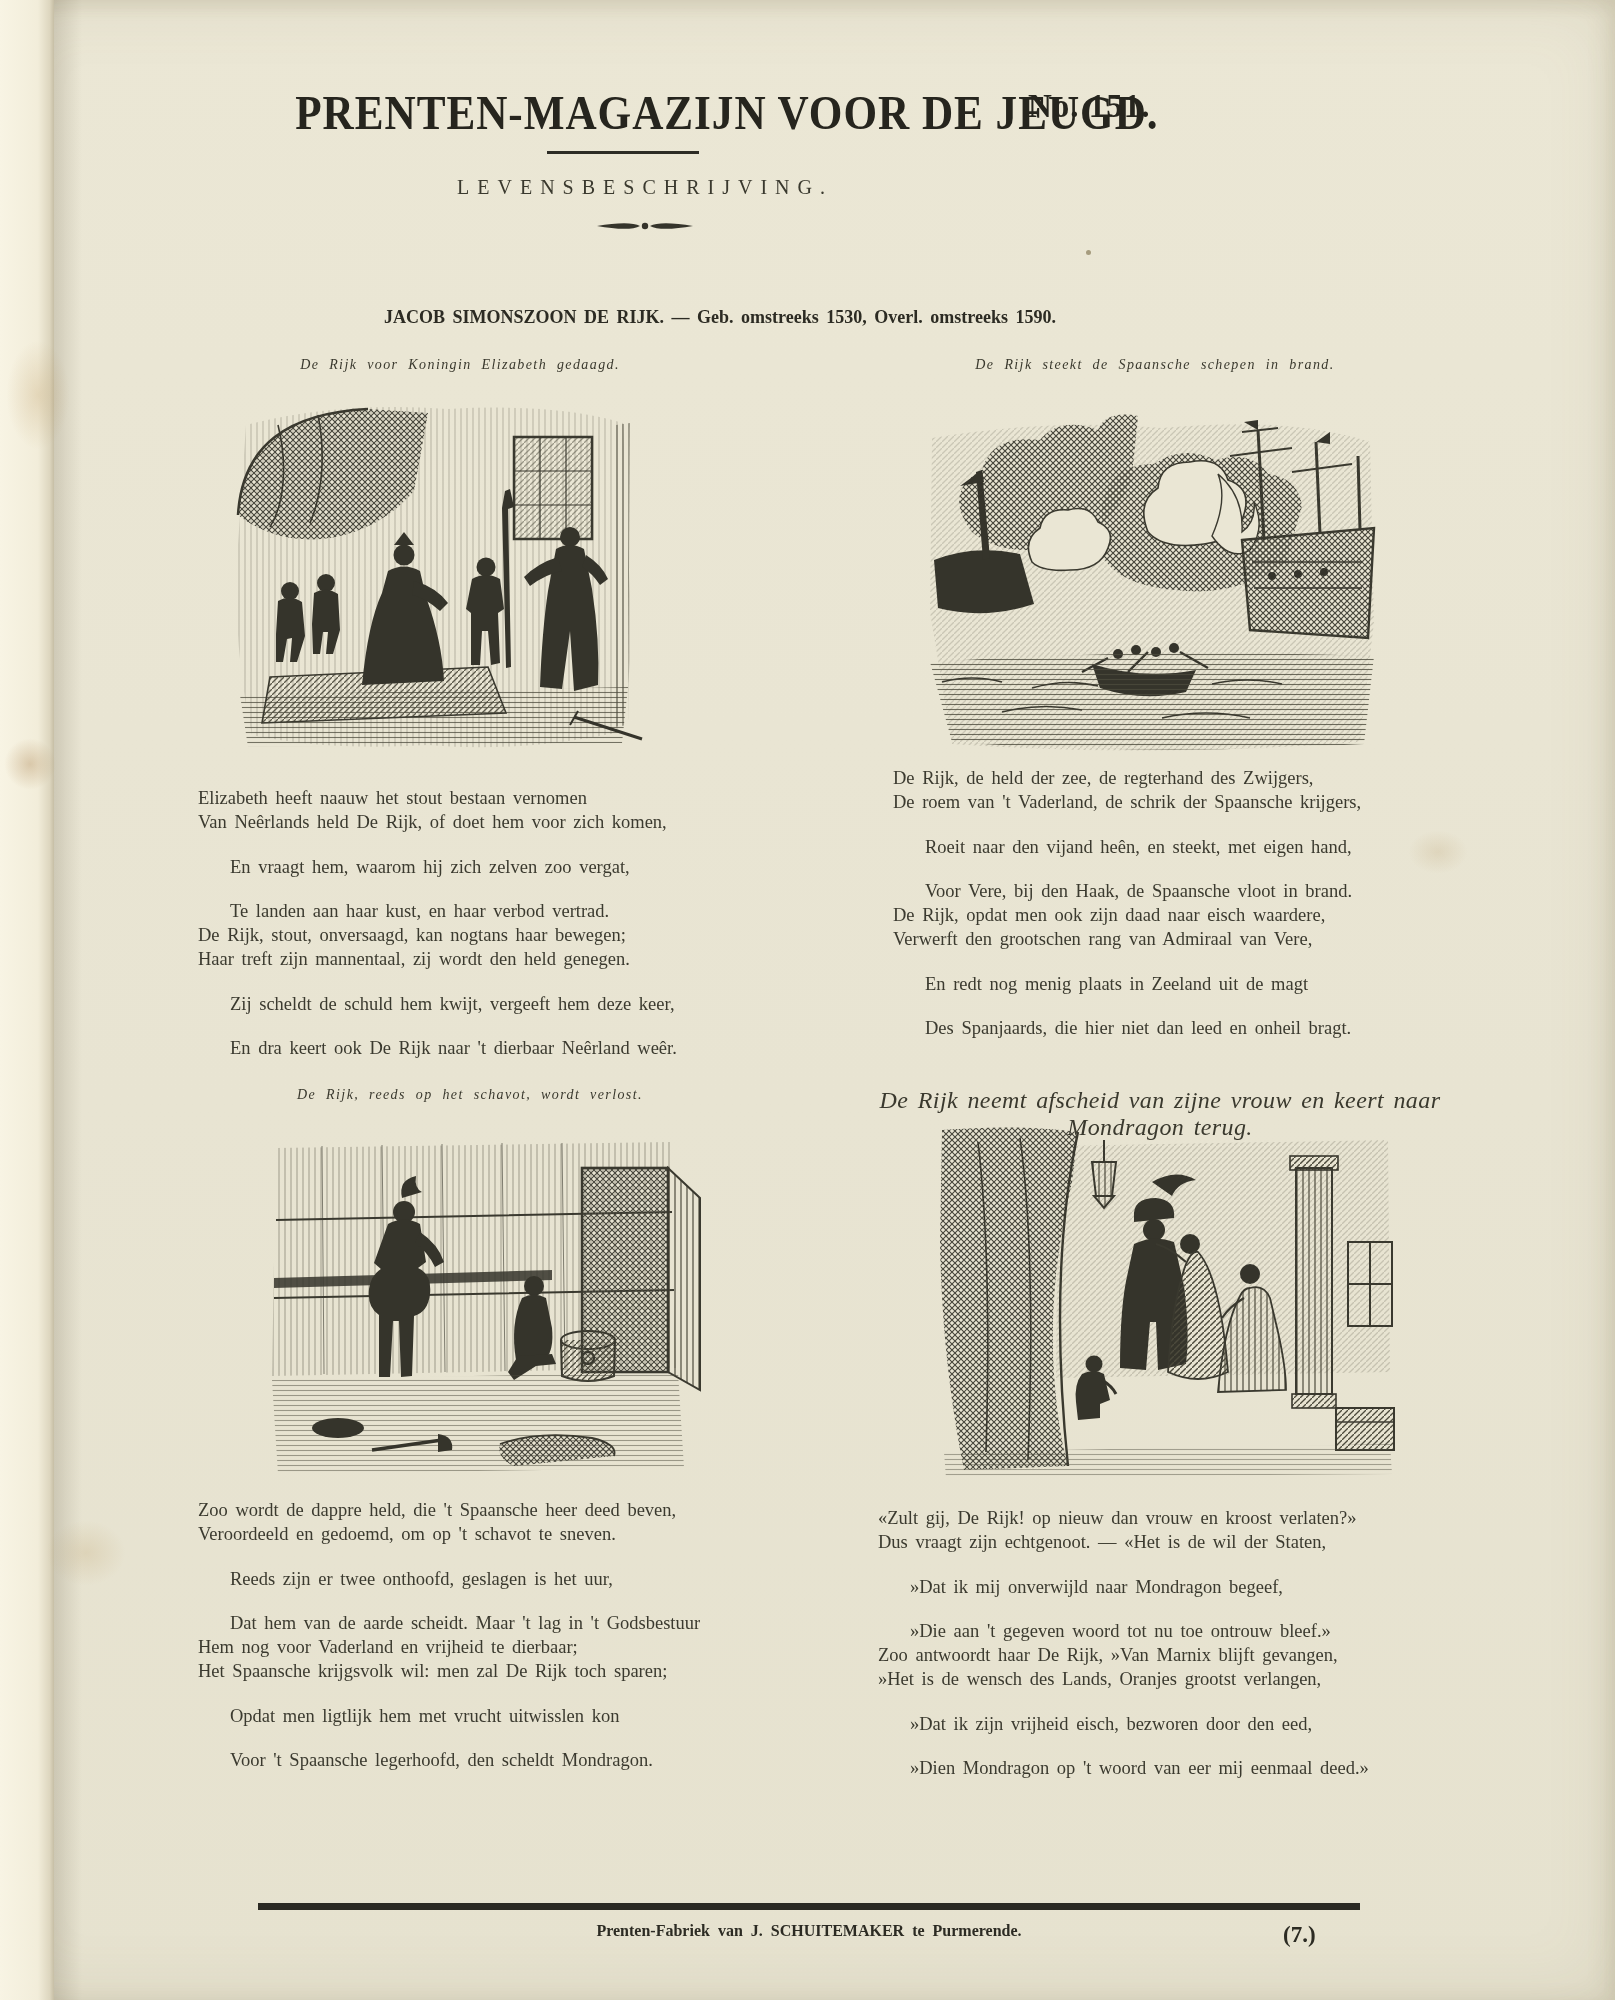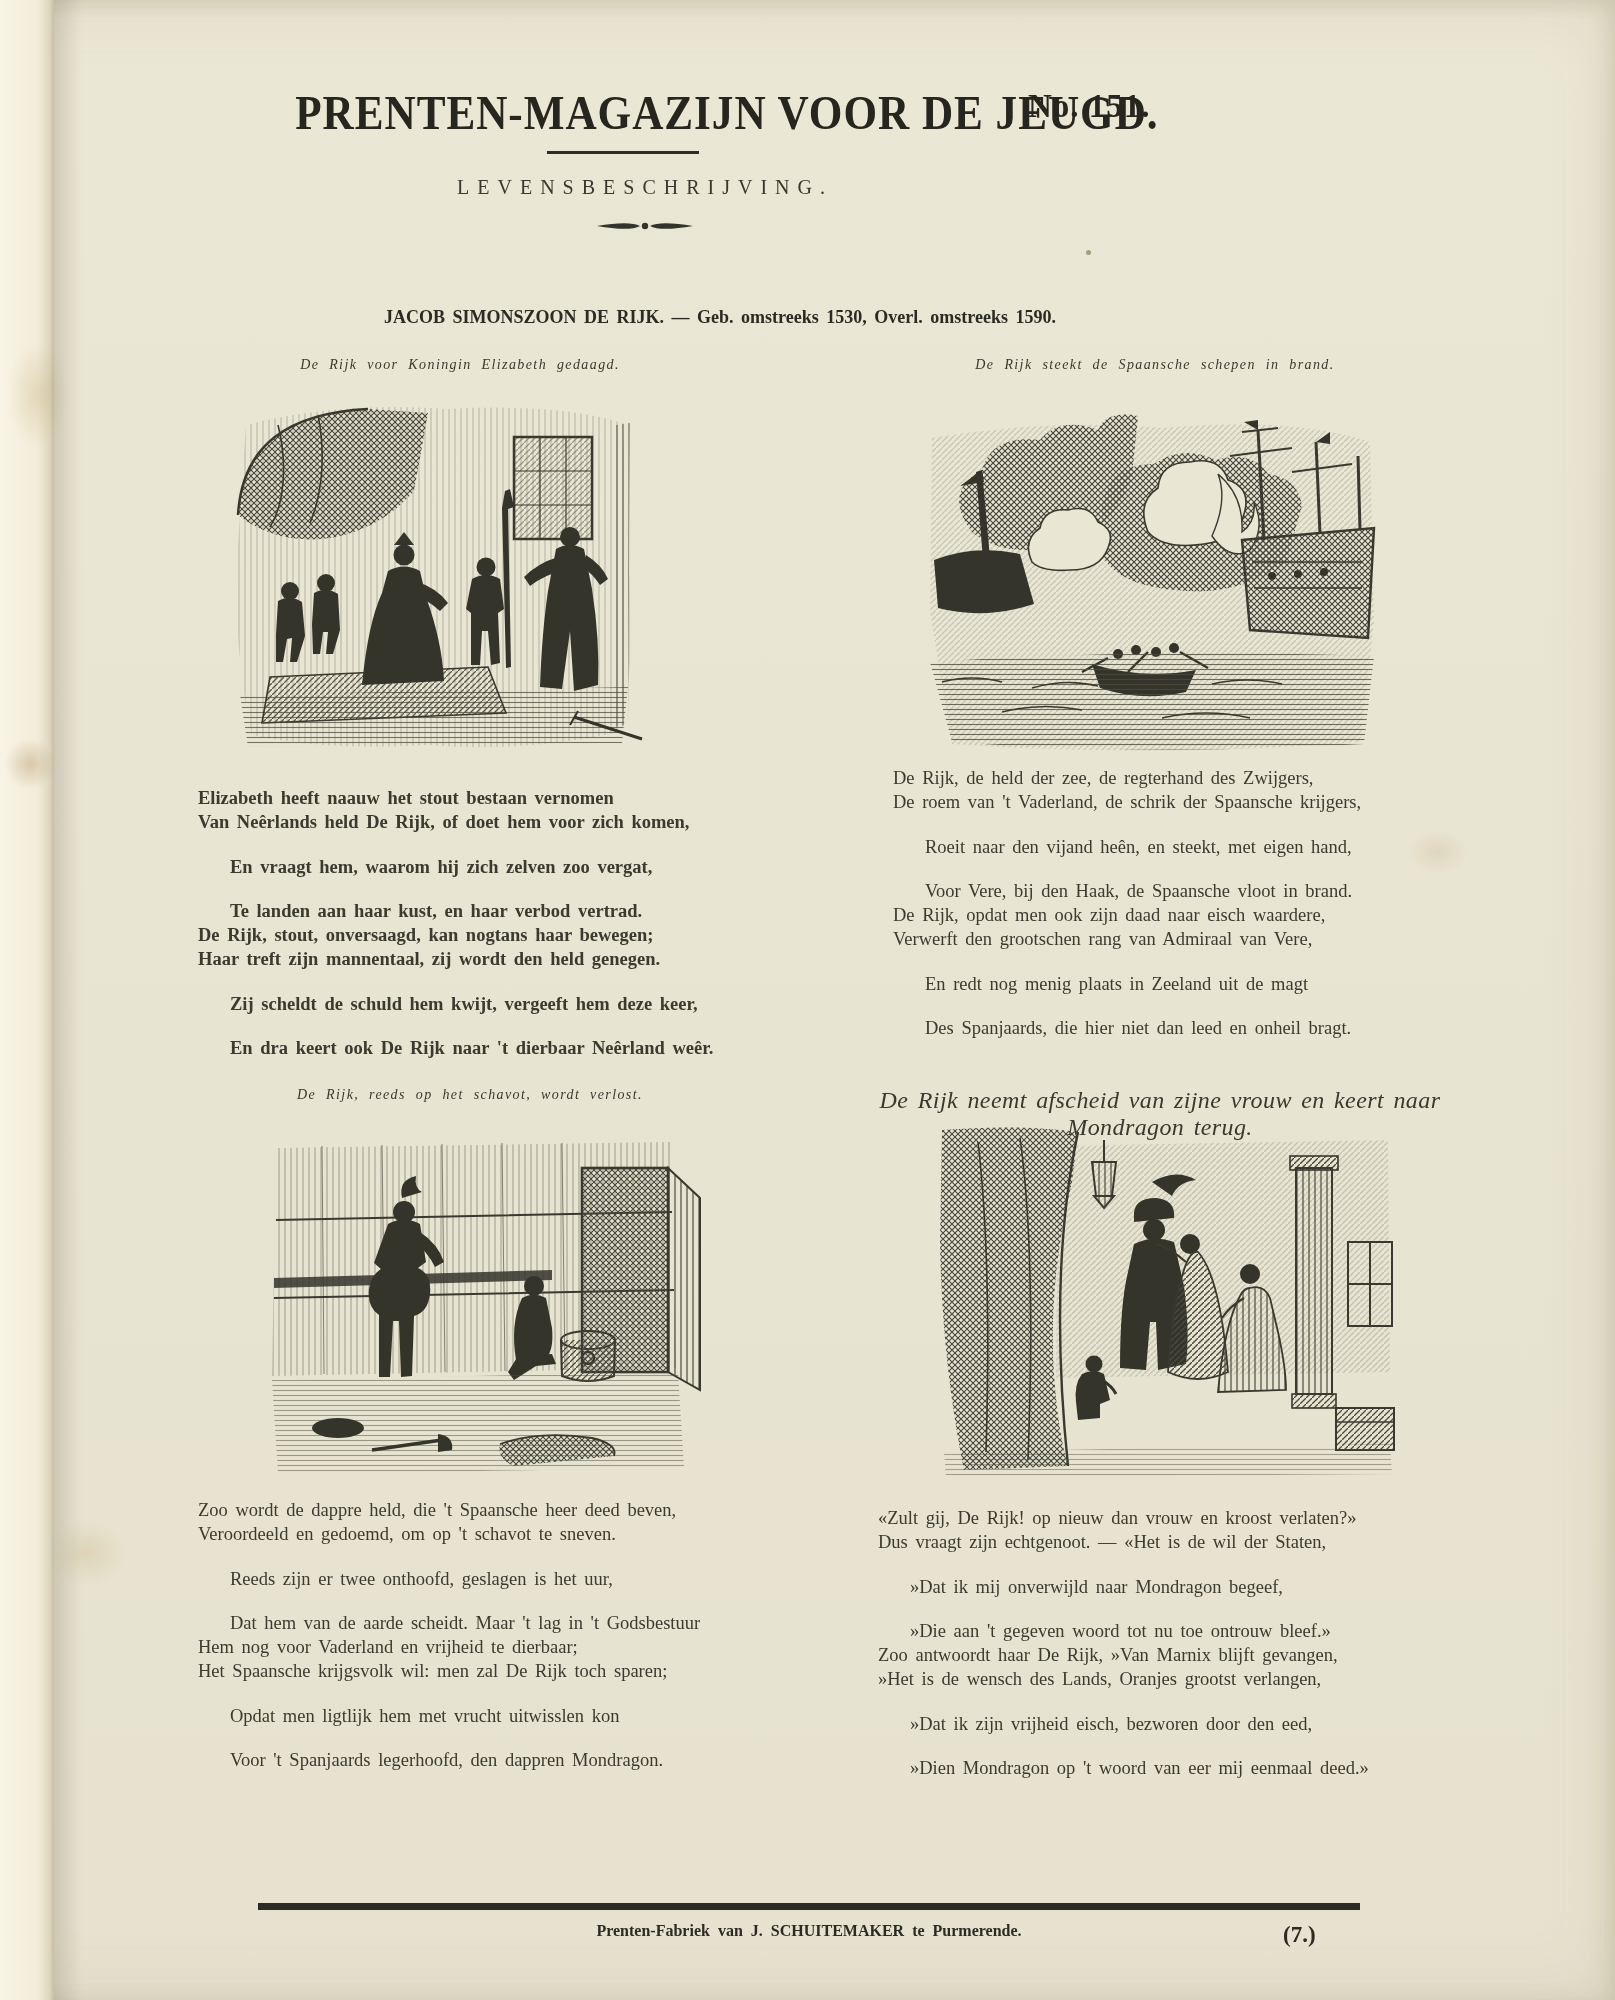--- a/index.html
+++ b/index.html
@@ -41,21 +41,21 @@
   .illus{position:absolute;}
   .illus svg{width:100%;height:100%;display:block;}
   .i1{left:218px;top:395px;width:432px;height:372px;}
   .i2{left:912px;top:412px;width:478px;height:348px;}
   .i3{left:252px;top:1128px;width:452px;height:352px;}
   .i4{left:928px;top:1122px;width:478px;height:358px;}
 
   .poem{position:absolute;font-size:18.5px;line-height:24.3px;color:#3b3a2f;word-spacing:3px;}
   .poem .pl{white-space:nowrap;}
   .poem .pl:nth-child(4n+3),.poem .pl:nth-child(4n){padding-left:32px;margin-top:20px;}
-  .p1{left:198px;top:786px;width:560px;font-weight:bold;}
+  .p1{left:198px;top:786px;width:560px;}
   .p2{left:893px;top:766px;width:580px;}
   .p3{left:198px;top:1498px;width:590px;}
   .p4{left:878px;top:1506px;width:630px;}
 
   .footer-rule{position:absolute;left:258px;top:1903px;width:1102px;height:7px;background:#2b2a23;}
   .imprint{position:absolute;left:258px;top:1922px;width:1102px;text-align:center;
     font-size:16px;font-weight:bold;color:#2c2b23;word-spacing:4px;}
   .plate-no{position:absolute;left:1283px;top:1922px;font-size:23px;font-weight:bold;color:#2c2b23;}
 </style>
 </head>
@@ -236,21 +236,21 @@
     </svg>
   </div>
   <div class="poem p3">
     <div class="pl">Zoo wordt de dappre held, die 't Spaansche heer deed beven,</div>
     <div class="pl">Veroordeeld en gedoemd, om op 't schavot te sneven.</div>
     <div class="pl">Reeds zijn er twee onthoofd, geslagen is het uur,</div>
     <div class="pl">Dat hem van de aarde scheidt.  Maar 't lag in 't Godsbestuur</div>
     <div class="pl">Hem nog voor Vaderland en vrijheid te dierbaar;</div>
     <div class="pl">Het Spaansche krijgsvolk wil: men zal De Rijk toch sparen;</div>
     <div class="pl">Opdat men ligtlijk hem met vrucht uitwisslen kon</div>
-    <div class="pl">Voor 't Spanjaards legerhoofd, den dappren Mondragon.</div>
+    <div class="pl">Voor 't Spaansche legerhoofd, den scheldt Mondragon.</div>
   </div>
 
   <div class="caption c4">De Rijk neemt afscheid van zijne vrouw en keert naar Mondragon terug.</div>
   <div class="illus i4">
     <svg viewBox="0 0 478 358" preserveAspectRatio="none">
       <path d="M130,24 L460,18 L462,250 L128,256 Z" fill="url(#hd)" opacity="0.22"></path>
       <path d="M14,8 Q90,2 150,10 L144,60 Q120,160 126,252 Q130,310 140,344 L36,348 Q14,240 12,120 Z" fill="url(#hx)"></path>
       <path d="M150,10 Q120,150 140,344" fill="none" stroke="#3a392f" stroke-width="2.4"></path>
       <path d="M50,20 Q64,140 58,330 M92,16 Q108,130 100,338" stroke="#3a392f" stroke-width="1.6" fill="none"></path>
       <g stroke="#3a392f" stroke-width="2" fill="url(#hv)">

